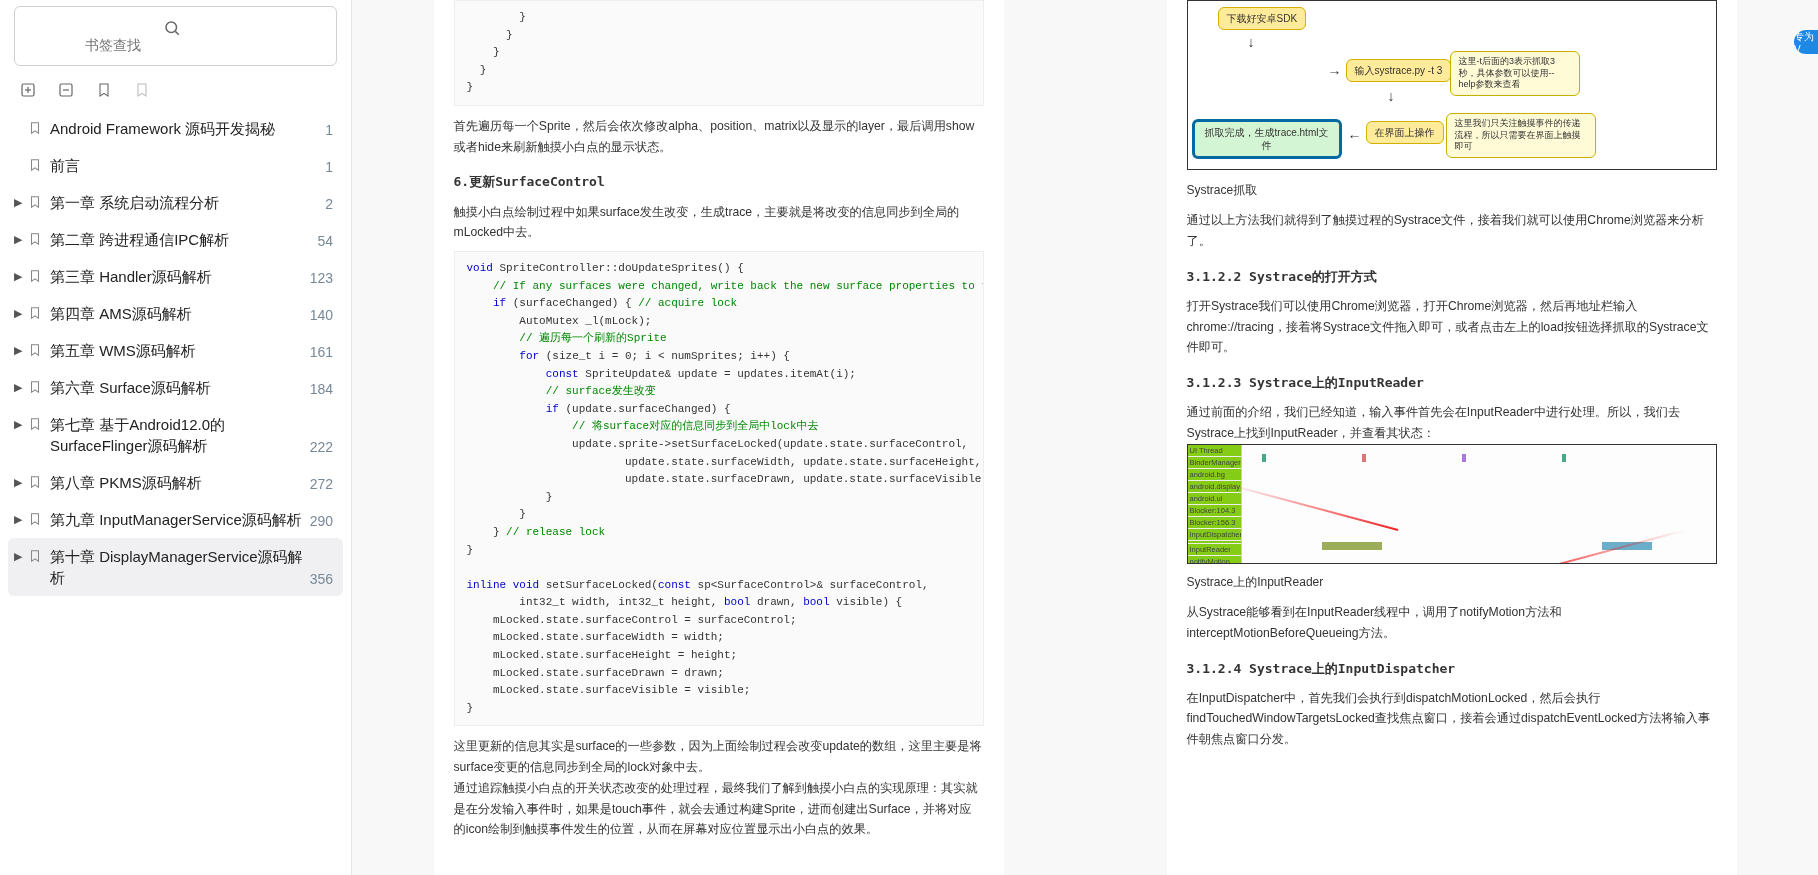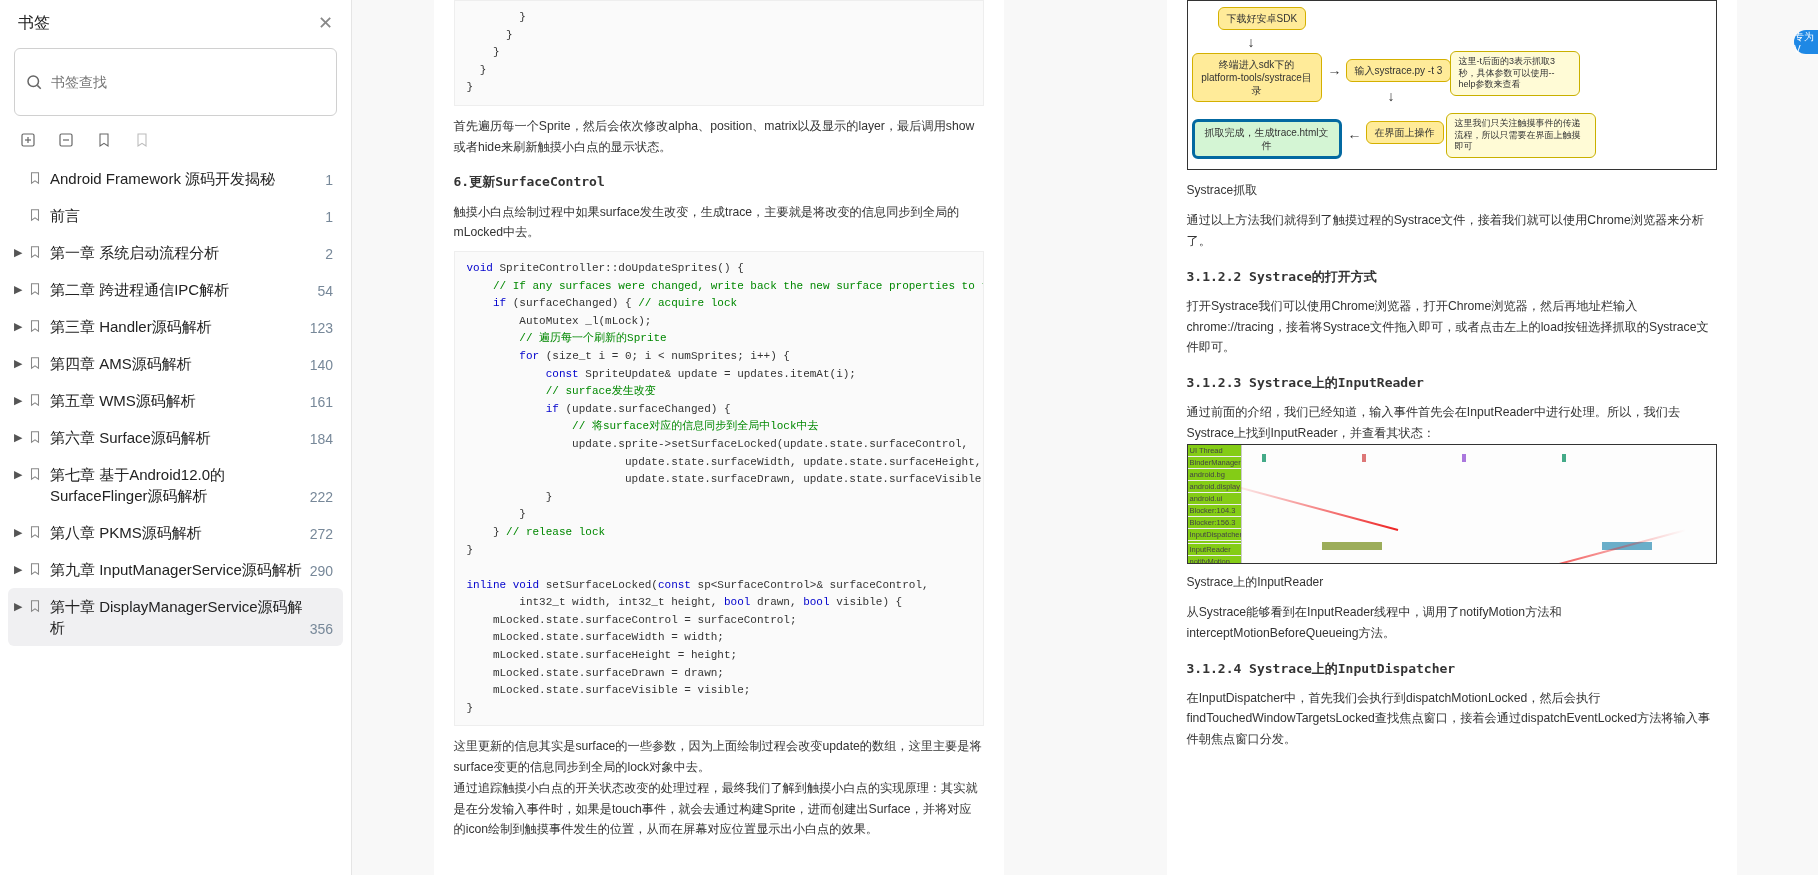--- a/index.html
+++ b/index.html
@@ -3,21 +3,21 @@
 <meta charset="utf-8">
 <style>
 * { margin: 0; padding: 0; box-sizing: border-box; }
 body { font-family: -apple-system, BlinkMacSystemFont, "Segoe UI", "Microsoft YaHei", sans-serif; background: #fff; color: #333; font-size: 14px; height: 875px; overflow: hidden; }
 .container { display: flex; height: 100%; }
 .sidebar { width: 352px; border-right: 1px solid #e5e5e5; display: flex; flex-direction: column; background: #fff; }
 .sidebar-header { display: flex; align-items: center; justify-content: space-between; padding: 12px 18px 8px 18px; }
 .sidebar-title { font-size: 16px; color: #222; }
 .close-btn { cursor: pointer; color: #888; font-size: 18px; }
 .search-wrap { padding: 6px 14px 10px 14px; }
-.search-box { display: flex; align-items: center; border: 1px solid #d0d0d0; border-radius: 6px; padding: 24px 10px; }
+.search-box { display: flex; align-items: center; border: 1px solid #d0d0d0; border-radius: 6px; padding: 12px 10px; flex-direction: column; }
 .search-box svg { width: 18px; height: 18px; color: #666; margin-right: 8px; }
 .search-box input { border: none; outline: none; flex: 1; font-size: 14px; color: #555; background: transparent; }
 .toolbar-row { display: flex; gap: 18px; padding: 4px 18px 10px 18px; color: #666; }
 .toolbar-row .ticon { cursor: pointer; width: 20px; height: 20px; display: flex; align-items: center; justify-content: center; }
 .toc { flex: 1; overflow-y: auto; padding: 0 8px 20px 8px; }
 .toc-item { display: flex; align-items: flex-start; padding: 8px 10px 8px 6px; cursor: pointer; border-radius: 6px; }
 .toc-item.selected { background: #f0f0f2; }
 .toc-arrow { width: 14px; color: #555; font-size: 11px; margin-top: 4px; flex-shrink: 0; }
 .toc-arrow.none { visibility: hidden; }
 .toc-icon { width: 16px; margin-right: 6px; margin-top: 2px; color: #888; flex-shrink: 0; }
@@ -44,24 +44,20 @@
 .sy-row { position: absolute; left: 54px; right: 0; height: 10px; }
 .sy-bar { position: absolute; height: 8px; top: 1px; }
 .sy-arrow-red { position: absolute; width: 180px; height: 2px; background: linear-gradient(90deg, transparent, #e22); transform-origin: right center; }
 .badge { position: fixed; right: 0; top: 30px; width: 24px; height: 24px; background: #1e88e5; border-radius: 50% 0 0 50%; color: #fff; font-size: 10px; display: flex; align-items: center; justify-content: center; }
 </style>
 </head>
 <body>
 
 <div class="container">
   <div class="sidebar">
-    <div class="sidebar-header">
-      <span class="sidebar-title">书签</span>
-      <span class="close-btn">✕</span>
-    </div>
     <div class="search-wrap">
       <div class="search-box">
         <svg viewBox="0 0 24 24" fill="none" stroke="currentColor" stroke-width="2">
             <circle cx="11" cy="11" r="7"></circle>
             <line x1="21" y1="21" x2="16.5" y2="16.5"></line>
           </svg>
         <input type="text" placeholder="书签查找" style="">
       </div>
     </div>
     <div class="toolbar-row">
@@ -230,21 +226,20 @@
         <p>通过追踪触摸小白点的开关状态改变的处理过程，最终我们了解到触摸小白点的实现原理：其实就是在分发输入事件时，如果是touch事件，就会去通过构建Sprite，进而创建出Surface，并将对应的icon绘制到触摸事件发生的位置，从而在屏幕对应位置显示出小白点的效果。</p>
 
       </div>
     </div>
 
     <div class="page-col">
       <div class="page">
         <div class="flowchart">
           <div class="fc-box fc-yellow" style="left:30px;top:6px">下载好安卓SDK</div>
           <div class="fc-arrow" style="left:60px;top:30px">↓</div>
-          <div class="fc-box fc-yellow" style="left:4px;top:52px;width:130px">终端进入sdk下的platform-tools/systrace目录</div>
           <div class="fc-arrow" style="left:140px;top:58px">→</div>
           <div class="fc-box fc-yellow" style="left:158px;top:58px">输入systrace.py -t 3</div>
           <div class="fc-box fc-note" style="left:262px;top:50px;width:130px">这里-t后面的3表示抓取3秒，具体参数可以使用--help参数来查看</div>
           <div class="fc-arrow" style="left:200px;top:84px">↓</div>
           <div class="fc-box fc-yellow" style="left:178px;top:120px">在界面上操作</div>
           <div class="fc-box fc-note" style="left:258px;top:112px;width:150px">这里我们只关注触摸事件的传递流程，所以只需要在界面上触摸即可</div>
           <div class="fc-arrow" style="left:160px;top:122px">←</div>
           <div class="fc-box fc-green" style="left:4px;top:118px;width:150px">抓取完成，生成trace.html文件</div>
         </div>
         <div class="caption">Systrace抓取</div>

